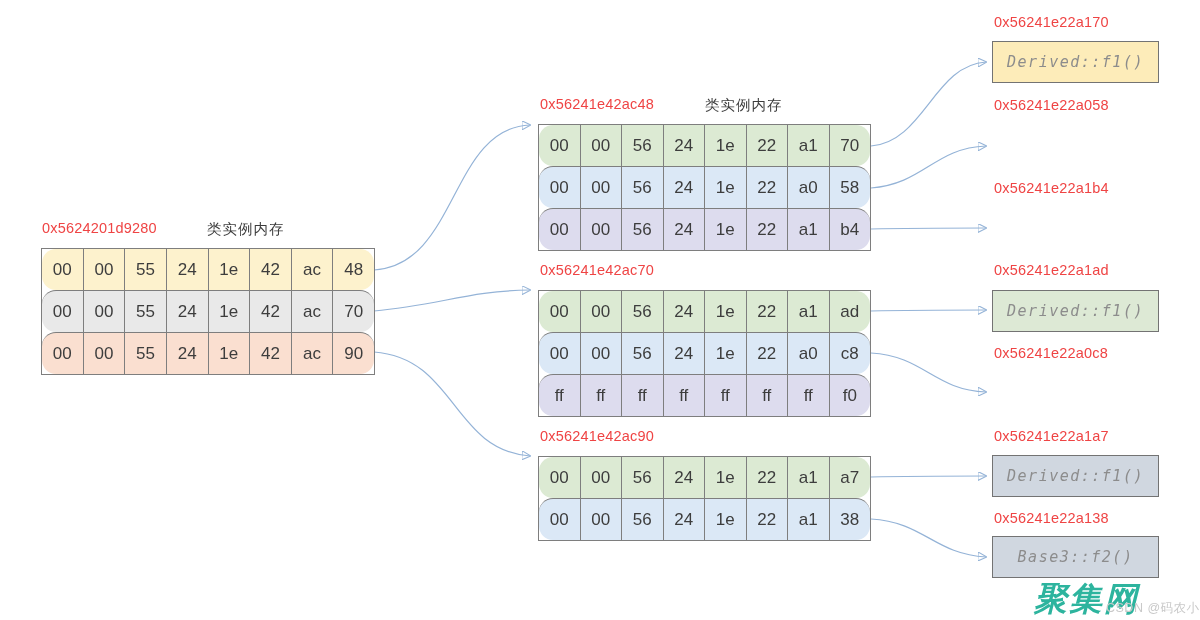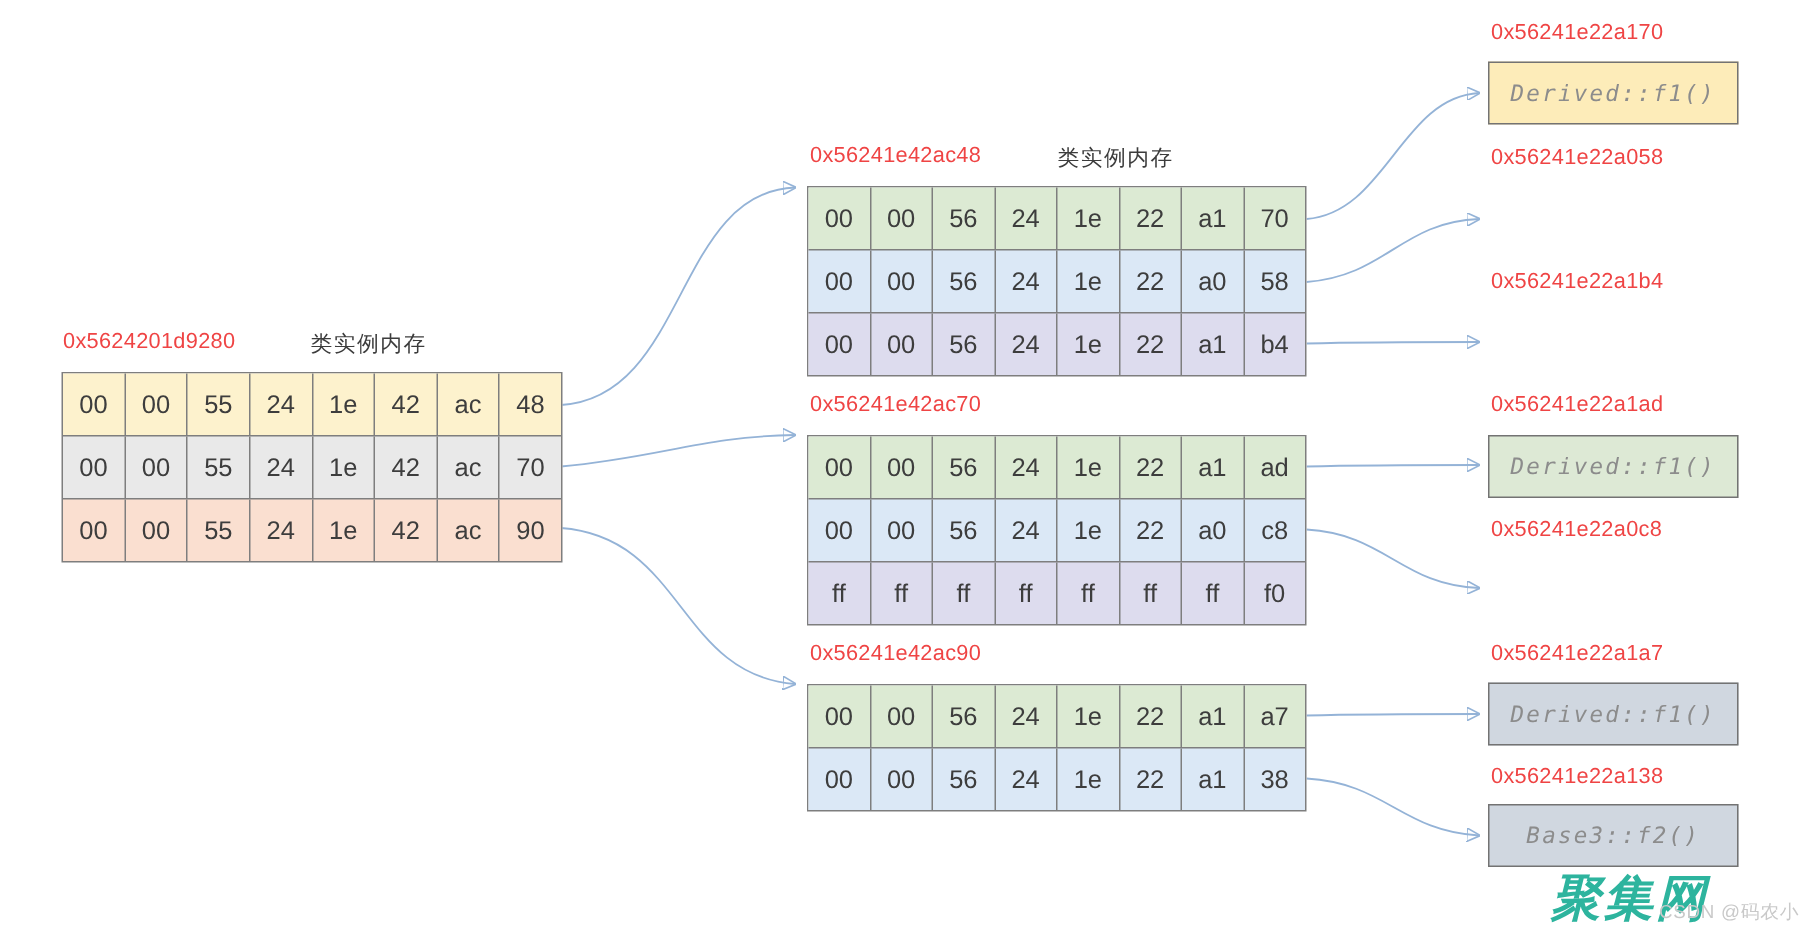--- a/index.html
+++ b/index.html
@@ -3,21 +3,21 @@
 <meta charset="utf-8">
 <style>
   html,body{margin:0;padding:0;width:1200px;height:620px;background:#ffffff;
     font-family:"Liberation Sans","DejaVu Sans",sans-serif;overflow:hidden;position:relative;}
   .canvas{position:absolute;inset:0;width:1200px;height:620px;}
   .arrows{position:absolute;left:0;top:0;width:1200px;height:620px;z-index:1;pointer-events:none;}
   .arrows path{fill:none;stroke:#94b3d7;stroke-width:1.2;}
   .addr{position:absolute;font-size:14.5px;color:#ef4444;letter-spacing:.2px;white-space:nowrap;z-index:2;}
   .caption{position:absolute;font-size:14.5px;color:#3c3c3c;letter-spacing:1px;white-space:nowrap;z-index:2;}
   .mtable{position:absolute;border:1px solid #7e7e7e;background:#fff;z-index:2;}
-  .mrow{display:flex;height:41px;}
+  .mrow{display:flex;height:41px;border-radius:14px;}
   .mrow + .mrow{border-top:1px solid #7e7e7e;}
   .mcell{flex:1;display:flex;align-items:center;justify-content:center;
     font-size:17px;color:#3d3d3d;border-left:1px solid #7e7e7e;}
   .mcell:first-child{border-left:0;}
   .row-yellow{background:#fdf2cd;}
   .row-gray{background:#e9e9e9;}
   .row-salmon{background:#fadfd0;}
   .row-green{background:#dcead3;}
   .row-blue{background:#dbe8f6;}
   .row-lavender{background:#dddcee;}

